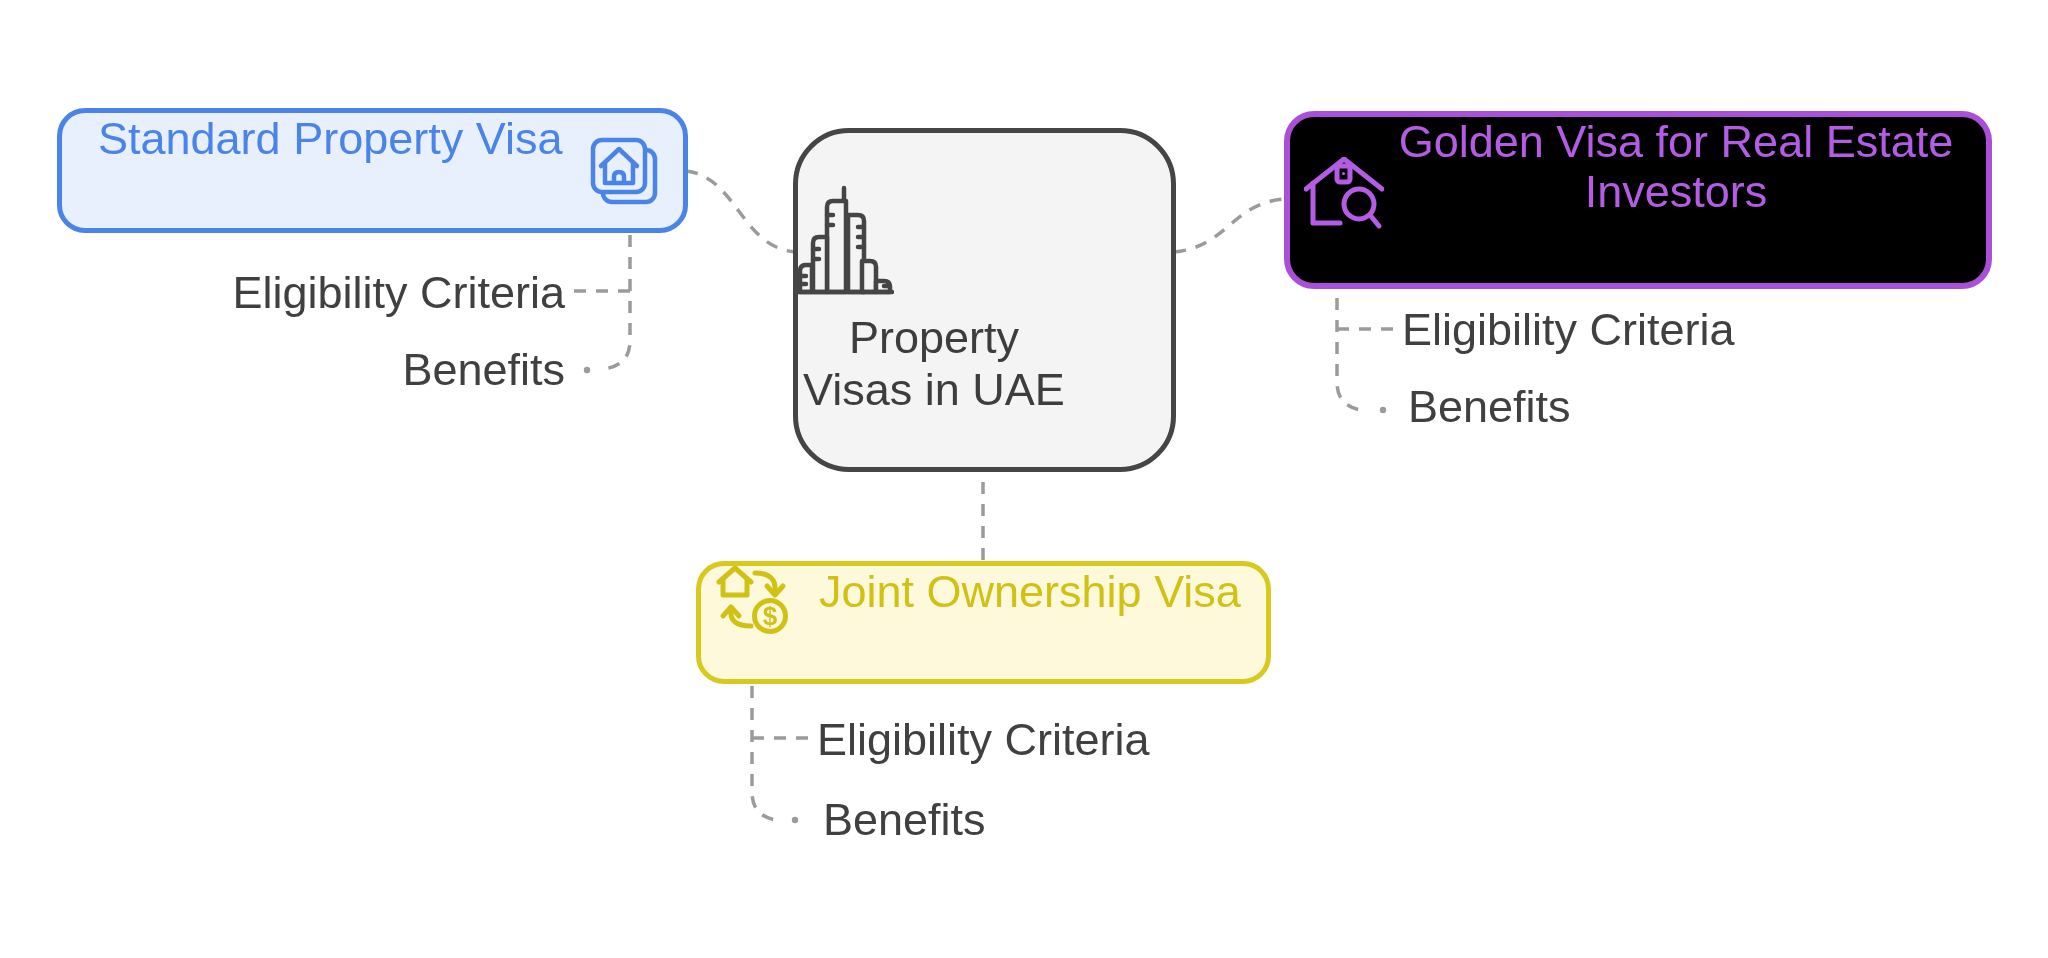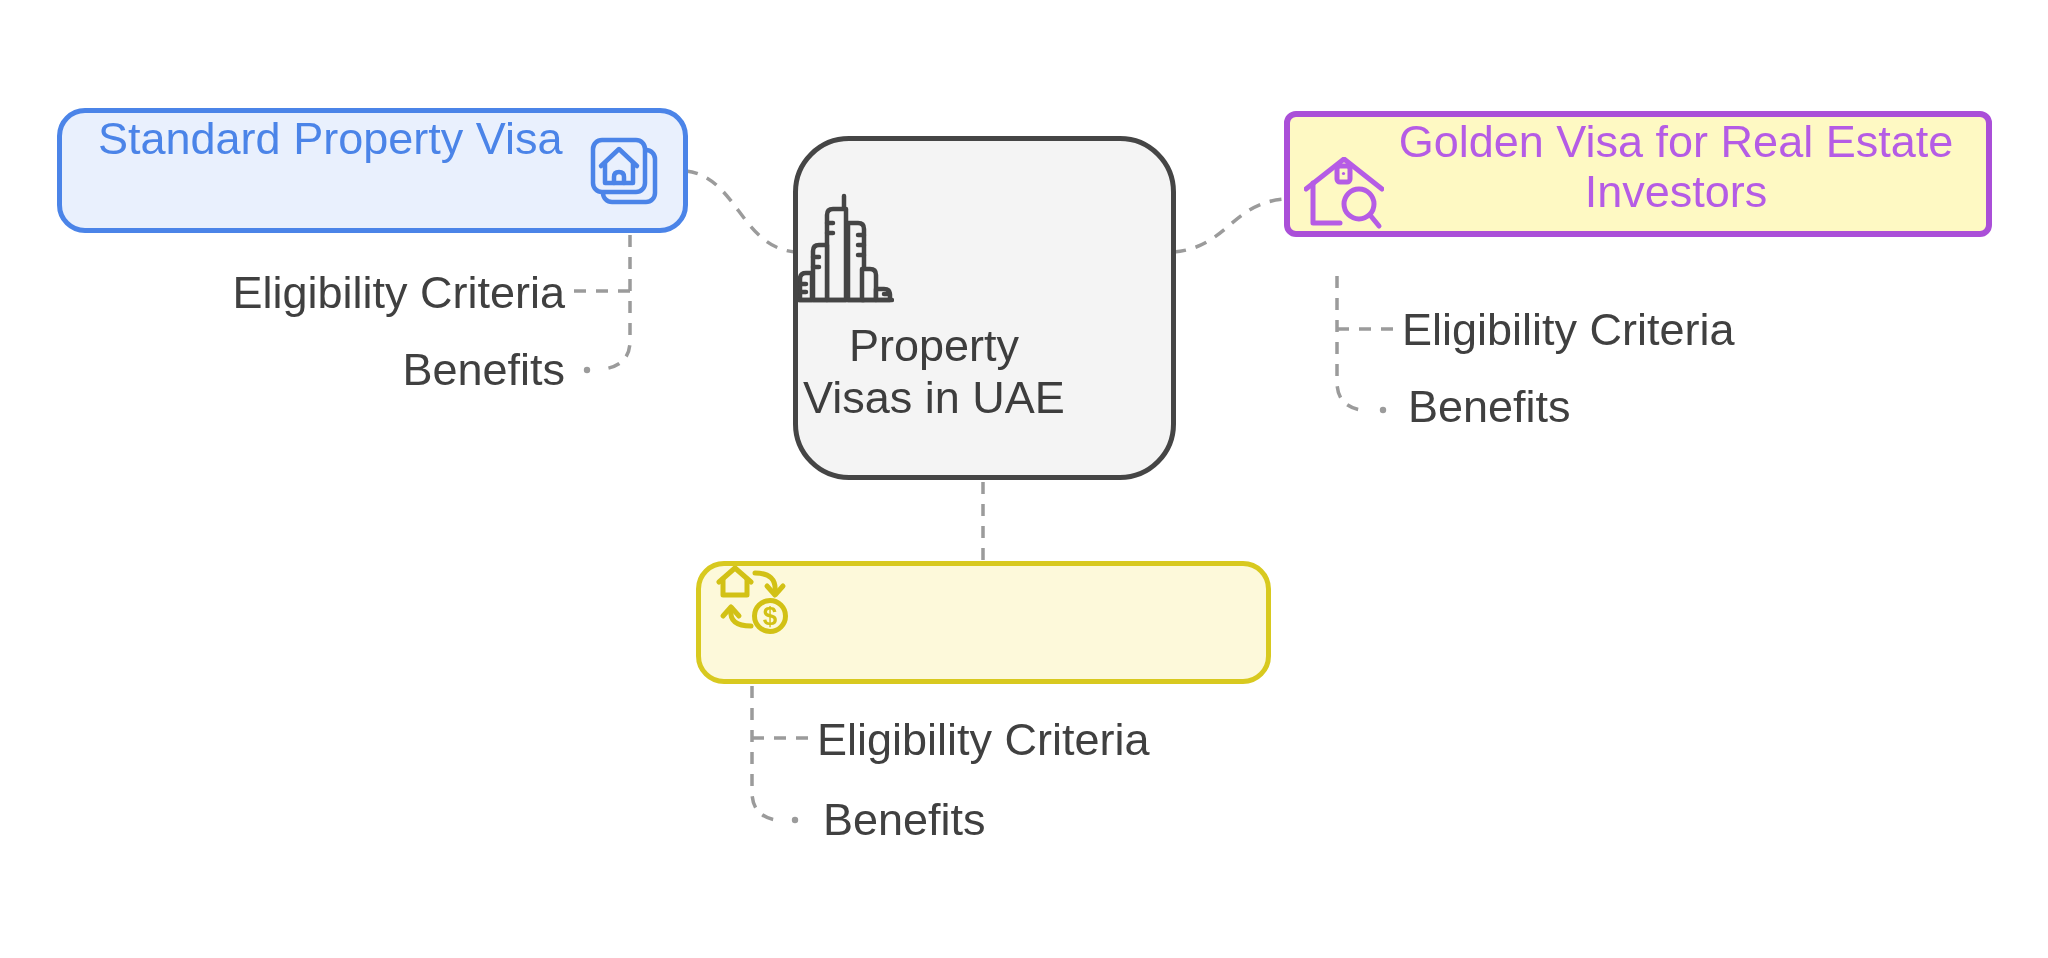--- a/index.html
+++ b/index.html
@@ -11,32 +11,32 @@
   .node-title{font-size:45px;white-space:nowrap;}
   #node-standard{
     left:57px;top:108px;width:631px;height:125px;
     border:5px solid #4b84e8;border-radius:28px;background:#e9f0fd;
     padding-left:36px;
   }
   #node-standard .node-title{color:#4b84e8;}
   #node-standard .icon-wrap{position:absolute;right:22px;top:23px;}
 
   #node-central{
-    left:793px;top:136px;width:383px;height:344px;
+    left:793px;top:128px;width:383px;height:344px;
     border:5px solid #454545;border-radius:56px;background:#f4f4f4;
     flex-direction:column;justify-content:center;
   }
   #node-central .central-label{
     margin-top:10px;font-size:45px;line-height:52px;color:#3d3d3d;
     text-align:center;width:272px;
   }
 
   #node-golden{
-    left:1284px;top:111px;width:708px;height:126px;
-    border:6px solid #aa4fd8;border-radius:12px;background:#fef9c3;
+    left:1284px;top:111px;width:708px;height:178px;
+    border:6px solid #aa4fd8;border-radius:30px;background:#000000;
   }
   #node-golden .icon-wrap{position:absolute;left:14px;top:40px;}
   #node-golden .node-title{
     white-space:normal;margin-left:96px;flex:1;text-align:center;
     color:#b55ce5;line-height:50px;max-width:580px;
   }
 
   #node-joint{
     left:696px;top:561px;width:575px;height:123px;
     border:5px solid #d8c91f;border-radius:28px;background:#fdf9da;
@@ -132,20 +132,21 @@
         <path d="M 4,16 L 20,2 L 36,16"></path>
         <path d="M 8,13 V 29 H 32 V 13"></path>
         <path d="M 40,7 Q 62,7 60,26"></path>
         <path d="M 52,20 L 60,29 L 68,20"></path>
         <path d="M 36,60 Q 14,60 16,44"></path>
         <path d="M 8,50 L 16,41 L 24,50"></path>
         <circle cx="55" cy="50" r="15.5"></circle>
         <text x="55" y="59" text-anchor="middle" font-size="26" font-weight="bold" fill="#d2c115" stroke="none" font-family="Liberation Sans, sans-serif">$</text>
       </svg>
     </span>
+    <span class="node-title">Joint Ownership Visa</span>
   </div>
 
   <div class="sublabel align-right" style="left:225px;top:266px;width:340px;">Eligibility Criteria</div>
   <div class="sublabel align-right" style="left:225px;top:343px;width:340px;">Benefits</div>
 
   <div class="sublabel" style="left:1402px;top:303px;">Eligibility Criteria</div>
   <div class="sublabel" style="left:1408px;top:380px;">Benefits</div>
 
   <div class="sublabel" style="left:817px;top:713px;">Eligibility Criteria</div>
   <div class="sublabel" style="left:823px;top:793px;">Benefits</div>

